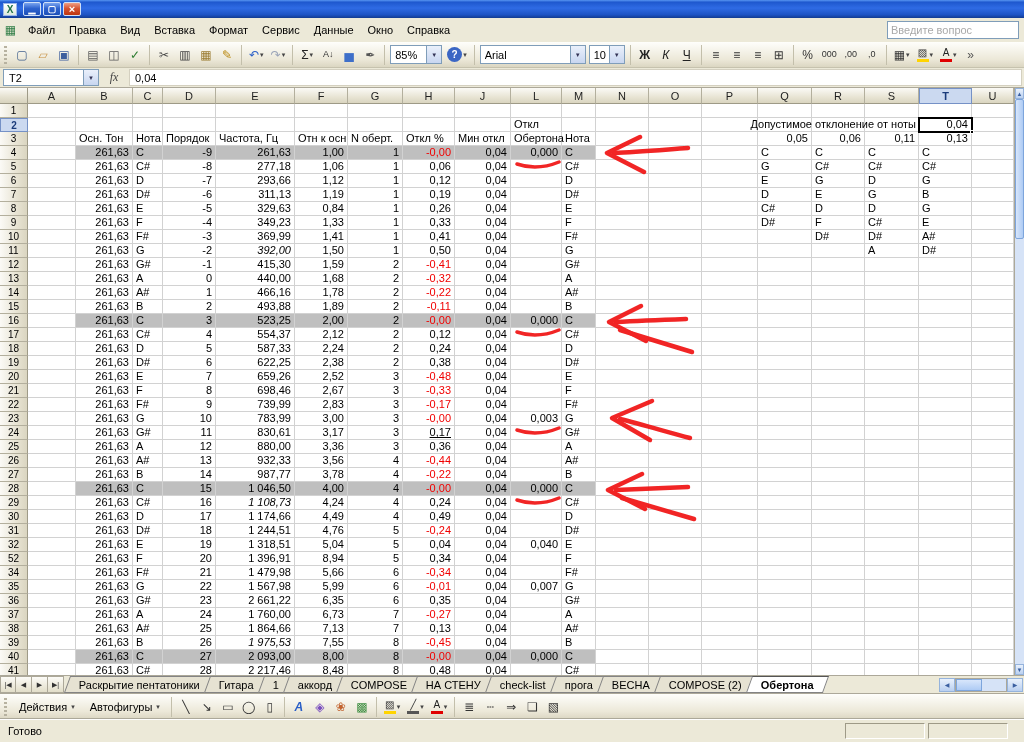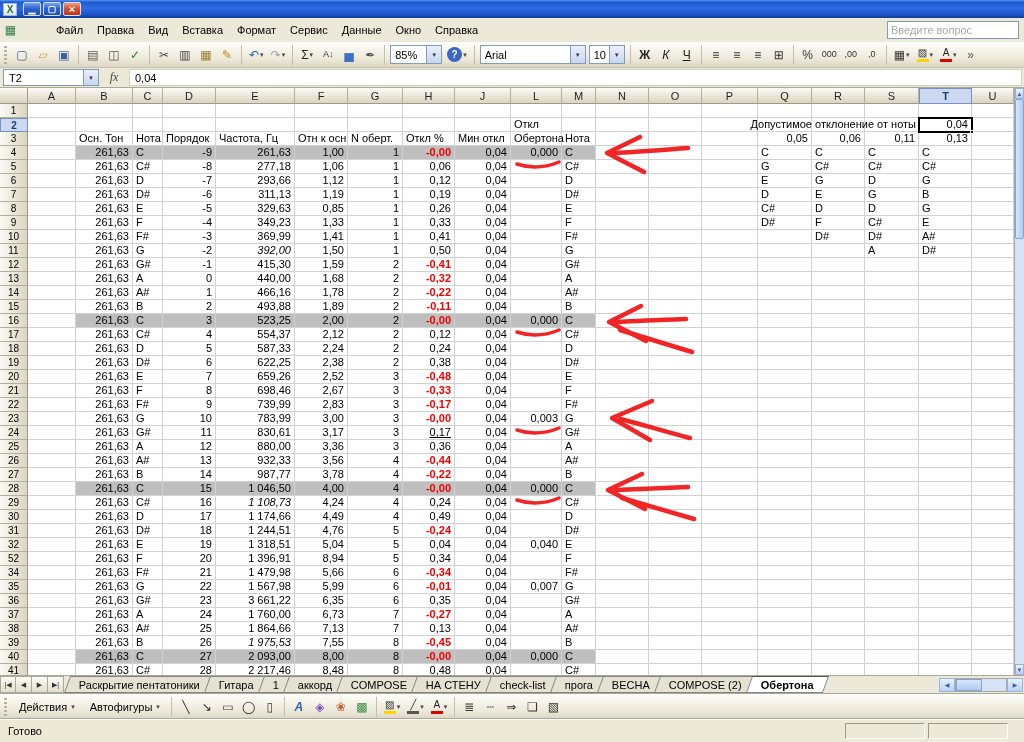--- a/index.html
+++ b/index.html
@@ -17,21 +17,21 @@
   .win-controls { display:flex; }
   .win-btn { width:18px; height:14px; margin-left:2px; border:1px solid #CFE0F8; border-radius:2px;
     display:flex; align-items:center; justify-content:center; font-size:9px; line-height:9px; color:#fff;
     background:linear-gradient(180deg,#7AA4EF,#2E63CF 45%,#1D4FB8); }
   .win-btn.close { background:linear-gradient(180deg,#F0A086,#D75432 45%,#BC3511); font-size:11px; }
 
   
   .menubar { height:24px; display:flex; align-items:center; background:#ECE9D8; padding:0 3px; }
   .wb-icon { width:15px; height:15px; display:flex; align-items:center; justify-content:center;
     color:#2E7D46; font-size:12px; margin-right:3px; }
-  .menu-items { display:flex;margin-left:28px; }
+  .menu-items { display:flex; }
   .menu-item { padding:4px 7px; cursor:default; }
   .question-wrap { margin-left:auto; width:132px; height:18px; background:#fff; border:1px solid #7F9DB9;
     display:flex; align-items:center; margin-right:2px; }
   .question-wrap input { border:none; outline:none; width:100%; font:11px "Liberation Sans",sans-serif;
     padding:0 3px; color:#333; background:transparent; }
   .question-wrap input::placeholder { color:#A9A9A9; }
 
   
   .toolbar, .drawbar { height:26px; display:flex; align-items:center; gap:1px; padding:0 2px;
     background:linear-gradient(180deg,#FEFEFB,#ECE8D8 70%,#DBD6C2);
@@ -81,21 +81,21 @@
   .hcell.sel { background:#CBD9F0; border:1px solid #7591C6; font-weight:bold; color:#1A3B7A; }
   .grow { display:flex; height:14px; overflow:visible; }
   .rhead { width:28px; height:14px; display:flex; align-items:center; justify-content:center; font-size:10px;
     background:linear-gradient(90deg,#FBFAF6,#E8E4D4 60%,#DAD5C0);
     border-right:1px solid #9E9A87; border-bottom:1px solid #B3AF9D; }
   .rhead.sel { background:#CBD9F0; border:1px solid #7591C6; font-weight:bold; color:#1A3B7A; }
   .cell { height:14px; font-size:11px; line-height:13px; padding:0 3px; white-space:nowrap;
     border-right:1px solid #D2D2D2; border-bottom:1px solid #D2D2D2; overflow:visible; }
   .cell.num { text-align:right; }
   .cell.txt { text-align:left; }
-  .cell.neg { color:#F00000;font-weight:bold; }
+  .cell.neg { color:#F00000; }
   .cell.hl { background:#BFBFBF; }
   .cell.rel { position:relative; }
   .spill { position:absolute; right:2px; top:0; white-space:nowrap; z-index:2; line-height:13px; }
   .sel-box { position:absolute; left:918px; top:29px; width:55px; height:16px;
     border:2px solid #000; z-index:4; pointer-events:none; }
   .sel-box .handle { position:absolute; right:-3px; bottom:-3px; width:4px; height:4px;
     background:#000; border:1px solid #fff; }
   .annot { position:absolute; left:0; top:0; z-index:6; pointer-events:none; }
 
   
@@ -493,21 +493,21 @@
           <div class="cell txt" style="width: 53px;">B</div>
           <div class="cell" style="width: 42px;"></div>
         </div>
         <div class="grow">
           <div class="rhead">8</div>
           <div class="cell" style="width: 48px;"></div>
           <div class="cell num" style="width: 57px;">261,63</div>
           <div class="cell txt" style="width: 30px;">E</div>
           <div class="cell num" style="width: 53px;">-5</div>
           <div class="cell num" style="width: 79px;">329,63</div>
-          <div class="cell num" style="width: 53px;">0,85</div>
+          <div class="cell num" style="width: 53px;">0,84</div>
           <div class="cell num" style="width: 55px;">1</div>
           <div class="cell num" style="width: 52px;">0,26</div>
           <div class="cell num" style="width: 56px;">0,04</div>
           <div class="cell" style="width: 51px;"></div>
           <div class="cell txt" style="width: 34px;">E</div>
           <div class="cell" style="width: 53px;"></div>
           <div class="cell" style="width: 53px;"></div>
           <div class="cell" style="width: 56px;"></div>
           <div class="cell txt" style="width: 54px;">C#</div>
           <div class="cell txt" style="width: 53px;">D</div>
@@ -1108,21 +1108,21 @@
           <div class="cell" style="width: 54px;"></div>
           <div class="cell" style="width: 53px;"></div>
           <div class="cell" style="width: 42px;"></div>
         </div>
         <div class="grow">
           <div class="rhead">36</div>
           <div class="cell" style="width: 48px;"></div>
           <div class="cell num" style="width: 57px;">261,63</div>
           <div class="cell txt" style="width: 30px;">G#</div>
           <div class="cell num" style="width: 53px;">23</div>
-          <div class="cell num" style="width: 79px;">3 661,22</div>
+          <div class="cell num" style="width: 79px;">2 661,22</div>
           <div class="cell num" style="width: 53px;">6,35</div>
           <div class="cell num" style="width: 55px;">6</div>
           <div class="cell num" style="width: 52px;">0,35</div>
           <div class="cell num" style="width: 56px;">0,04</div>
           <div class="cell" style="width: 51px;"></div>
           <div class="cell txt" style="width: 34px;">G#</div>
           <div class="cell" style="width: 53px;"></div>
           <div class="cell" style="width: 53px;"></div>
           <div class="cell" style="width: 56px;"></div>
           <div class="cell" style="width: 54px;"></div>

